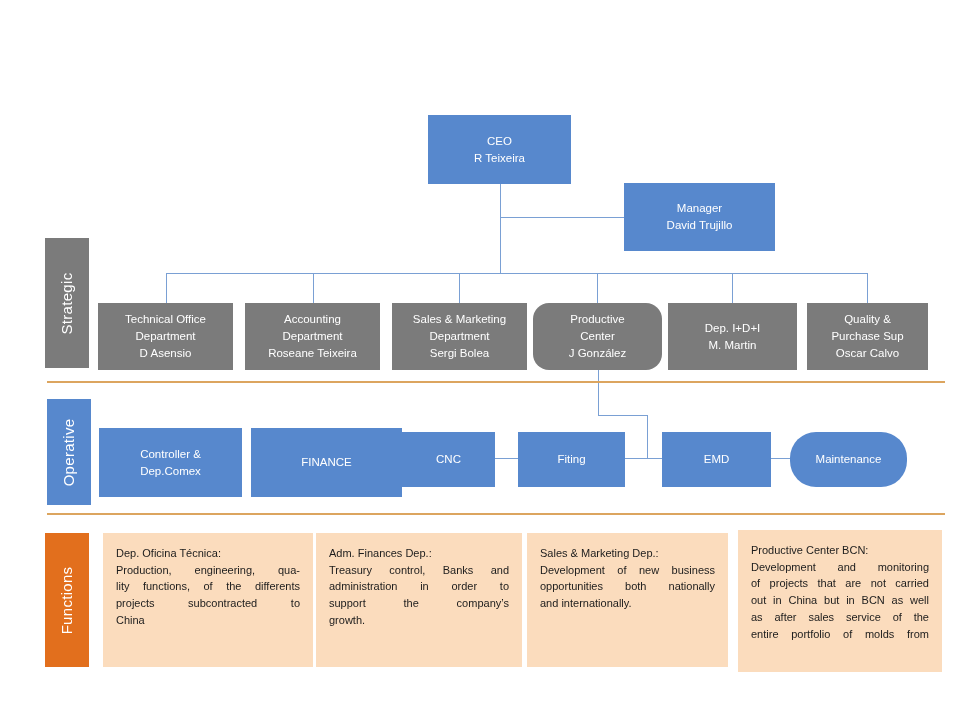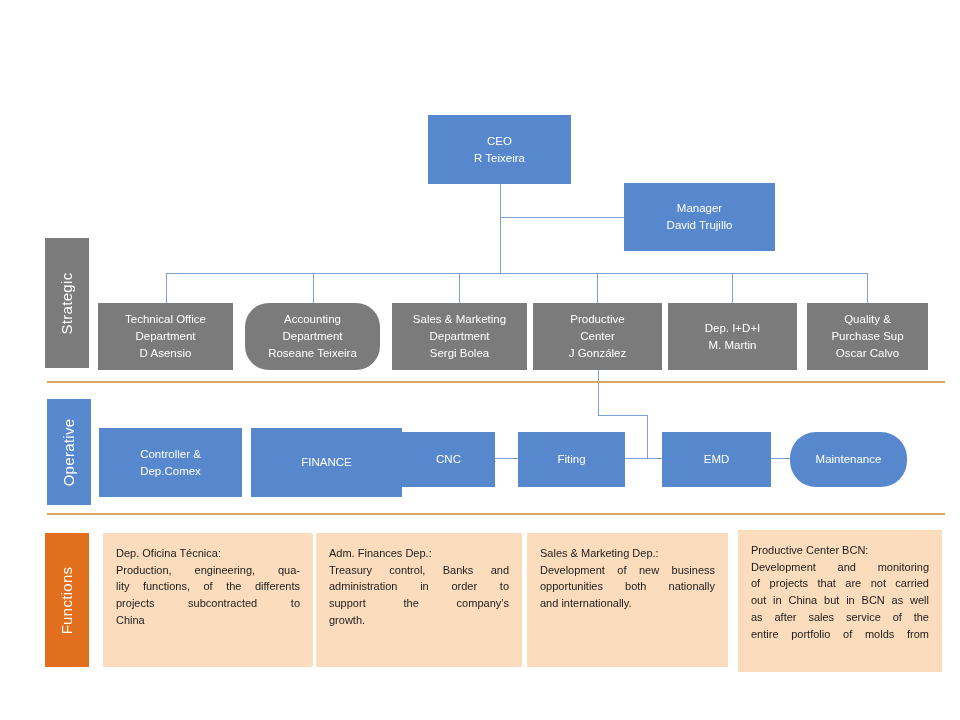--- a/index.html
+++ b/index.html
@@ -70,31 +70,31 @@
   </div>
 
   <div class="vlabel gray" style="left:45px;top:238px;width:44px;height:130px;">
     <span>Strategic</span>
   </div>
   <div class="node gray" style="left:98px;top:303px;width:135px;height:67px;">
     <span>Technical Office
 Department
 D Asensio</span>
   </div>
-  <div class="node gray" style="left:245px;top:303px;width:135px;height:67px;border-radius:24px;">
+  <div class="node gray" style="left:245px;top:303px;width:135px;height:67px;">
     <span>Accounting
 Department
 Roseane Teixeira</span>
   </div>
   <div class="node gray" style="left:392px;top:303px;width:135px;height:67px;">
     <span>Sales &amp; Marketing
 Department
 Sergi Bolea</span>
   </div>
-  <div class="node gray" style="left:533px;top:303px;width:129px;height:67px;">
+  <div class="node gray" style="left:533px;top:303px;width:129px;height:67px;border-radius:16px;">
     <span>Productive
 Center
 J González</span>
   </div>
   <div class="node gray" style="left:668px;top:303px;width:129px;height:67px;">
     <span>Dep. I+D+I
 M. Martin</span>
   </div>
   <div class="node gray" style="left:807px;top:303px;width:121px;height:67px;">
     <span>Quality &amp;

